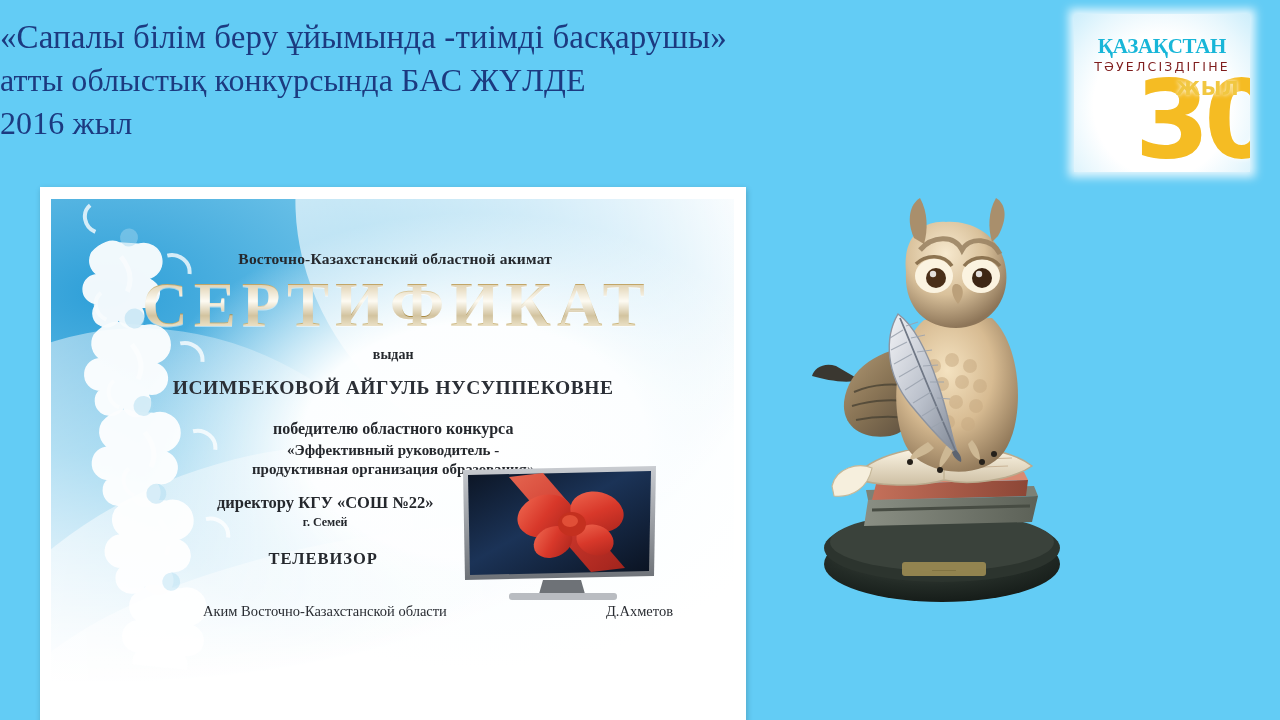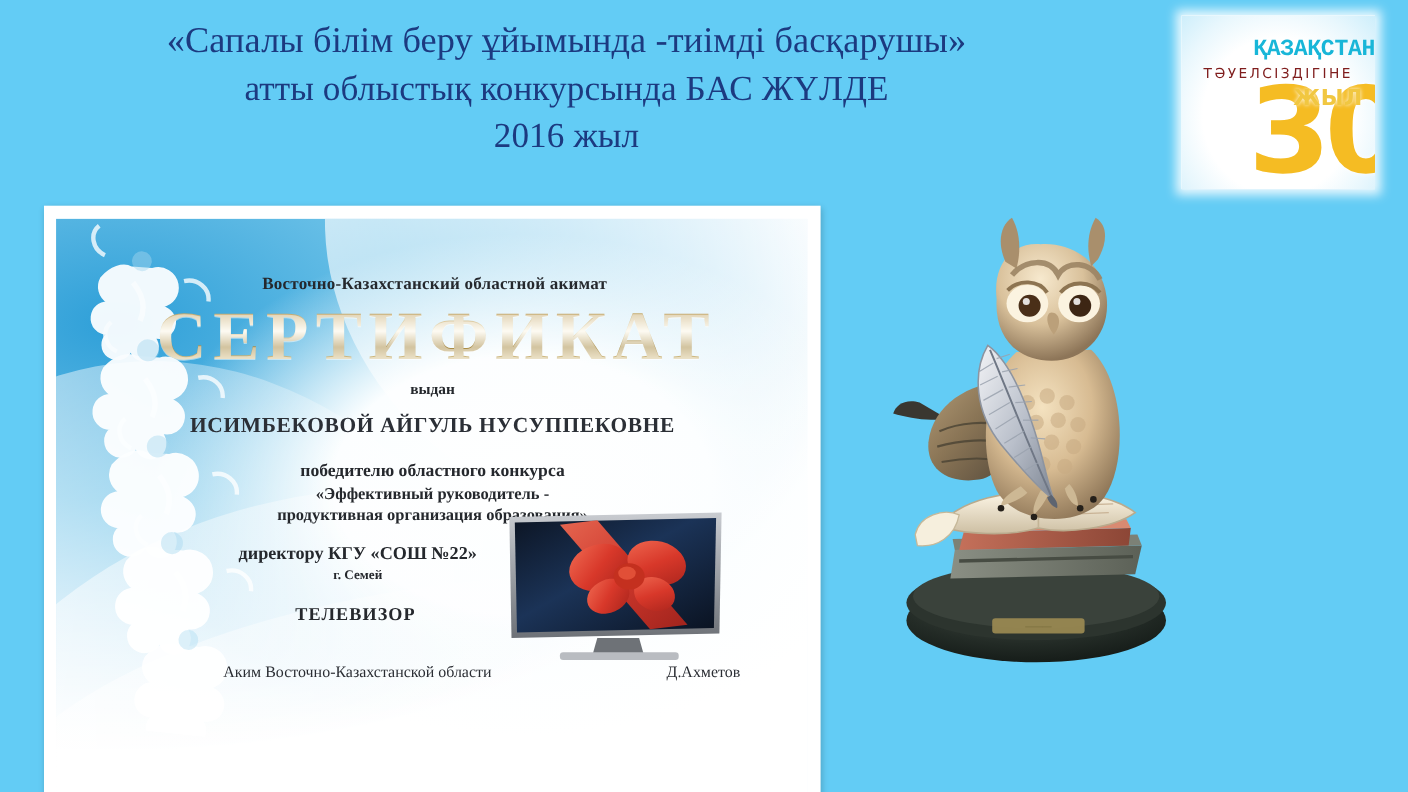--- a/index.html
+++ b/index.html
@@ -6,21 +6,21 @@
   html,body { width:1280px; height:720px; overflow:hidden; }
   body {
     background:#63ccf5;
     font-family:"Liberation Serif", serif;
     position:relative;
   }
 
   
   #slide-title {
     position:absolute; left:0; top:16px; width:1030px;
-    text-align:center; color:#1c3a80;
+    color:#1c3a80;
     font-family:"Liberation Serif", serif;
     font-size:33px; line-height:43px; font-weight:400;
     letter-spacing:0.1px;
   }
   #slide-title .ln { display:block; white-space:nowrap; }
   #slide-title .ln2 { font-size:32px; }
   #slide-title .ln3 { font-size:32px; }
 
   
   #logo {
@@ -28,22 +28,22 @@
     background:#ffffff;
     box-shadow:0 0 9px 5px rgba(255,255,255,0.85);
     overflow:hidden;
   }
   #logo .glow {
     position:absolute; inset:0;
     background:radial-gradient(ellipse at 50% 58%, #ffffff 55%, #e8f7fd 78%, #cdeefb 100%);
   }
   #logo .kaz {
     position:absolute; top:20px; left:0; width:100%;
-    text-align:right;
-    font-family:Liberation Mono, monospace;
+    text-align:center;
+    font-family:Liberation Serif, serif;
     font-weight:bold; font-size:21px; color:#18b6d8;
     letter-spacing:-0.3px;
   }
   #logo .tauel {
     position:absolute; top:45px; left:0; width:100%;
     text-align:center;
     font-family:"DejaVu Sans", sans-serif;
     font-weight:normal; font-size:12.5px; color:#7f1d1d;
     letter-spacing:2.2px;
   }

